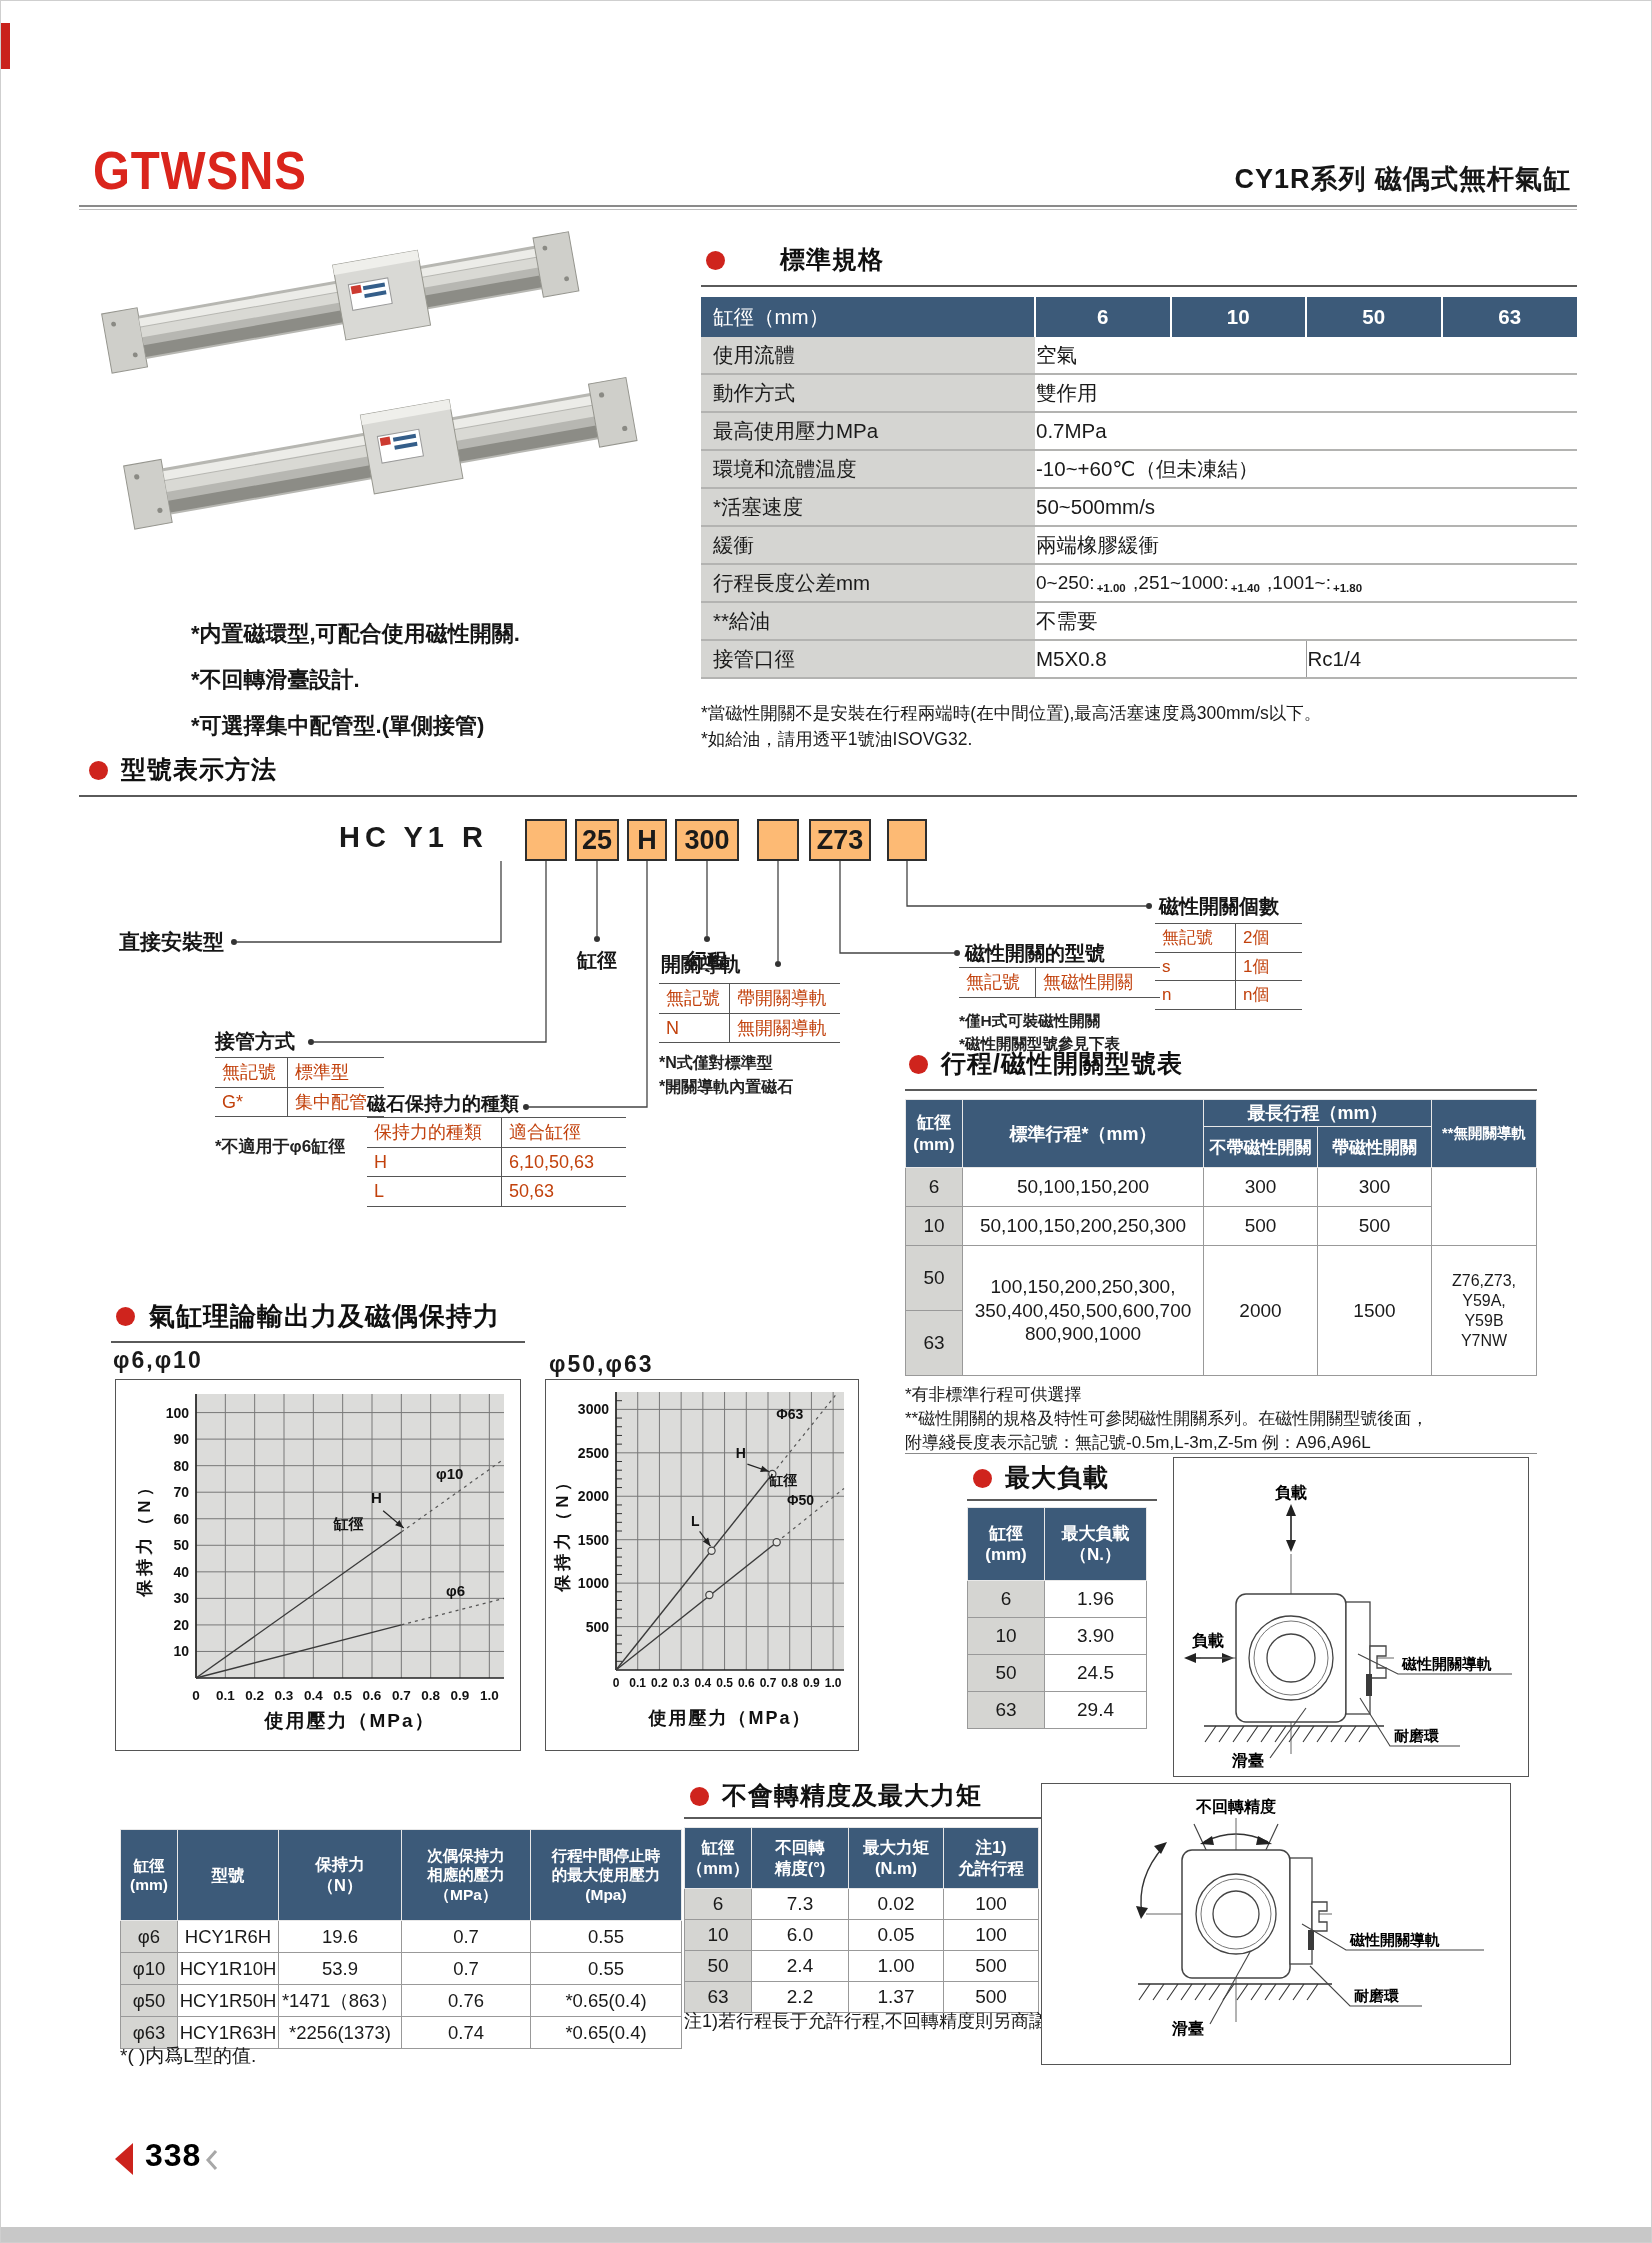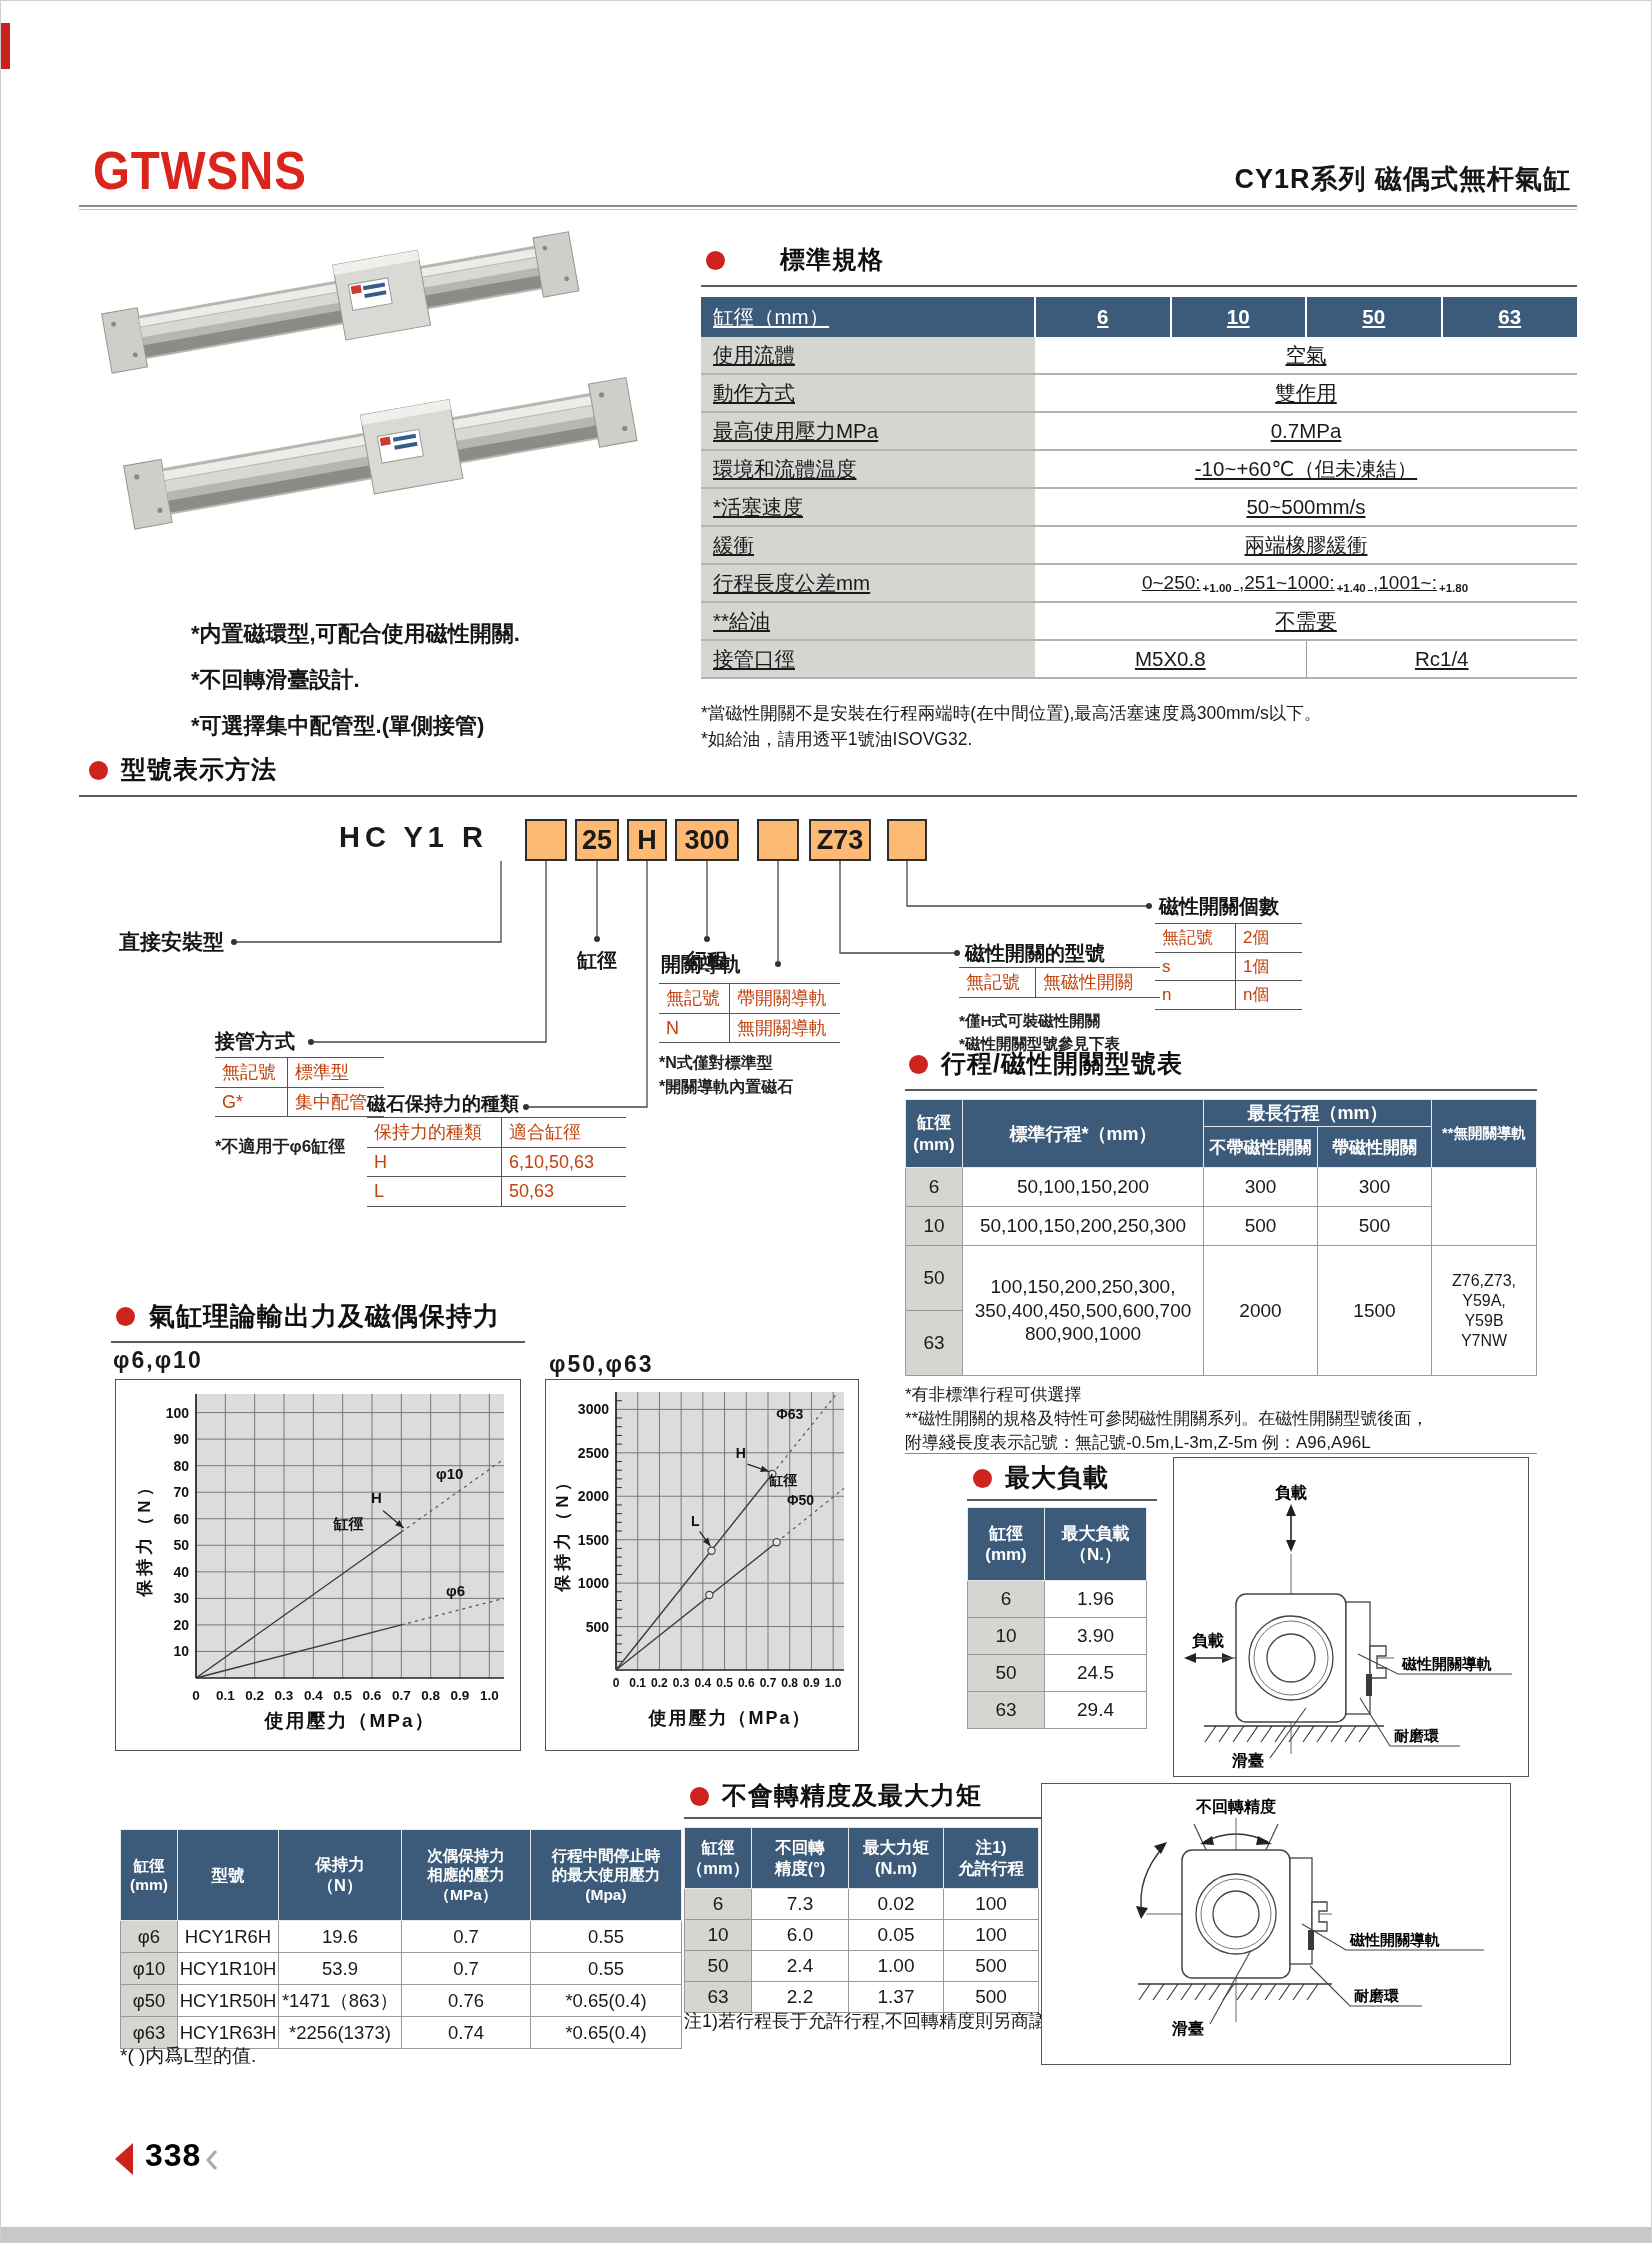--- a/index.html
+++ b/index.html
@@ -9,23 +9,23 @@
   .brand{font-size:54px;font-weight:bold;color:#da251c;letter-spacing:1px;transform:scaleX(.88);transform-origin:left;}
   .doc-title{font-size:27px;font-weight:bold;color:#161616;letter-spacing:1px;}
   .hdr-rule{height:2px;border-top:2px solid #8a8a8a;border-bottom:1px solid #bdbdbd;}
   .sec-dot{width:19px;height:19px;border-radius:50%;background:#cf241d;}
   .sec-title{font-size:25px;font-weight:bold;color:#101010;letter-spacing:1px;white-space:nowrap;}
   .sec-rule{border-bottom:2px solid #5a5a5a;}
   .note-line{font-size:22px;font-weight:600;color:#161616;white-space:nowrap;}
   .fn{font-size:17.5px;font-weight:500;color:#191919;white-space:nowrap;}
   
   .spec{border-collapse:collapse;table-layout:fixed;width:876px;}
-  .spec td{height:34px;font-size:20.5px;border-bottom:2px solid #b3b3b1;text-decoration:underline;}
+  .spec td{height:34px;font-size:20.5px;border-bottom:2px solid #b3b3b1;}
   .spec .lbl{background:#d5d5d2;text-align:left;padding-left:12px;width:320px;}
-  .spec .val{text-align:center;margin-top:44px;}
+  .spec .val{margin-top:44px;}
   .spec .blue td{background:#3c5a79;color:#fff;border-bottom:none;height:38px;}
   .spec .blue .hv{border-left:2px solid #fff;text-align:center;font-weight:600;}
   .spec .divL{border-left:1.5px solid #9a9a9a;}
   .stk{display:inline-flex;flex-direction:row;line-height:1.02;font-size:11.5px;font-weight:600;vertical-align:-3px;margin:0 2px;font-style:normal;}
   .stk i{font-style:normal;}
   
   .dt{border-collapse:collapse;table-layout:fixed;}
   .dt th{background:#3c5a79;color:#fff;font-weight:600;border:1px solid #e8e8e8;text-align:center;}
   .dt td{border:1px solid #999;text-align:center;background:#fff;}
   .dt .g{background:#d5d5d2;}

